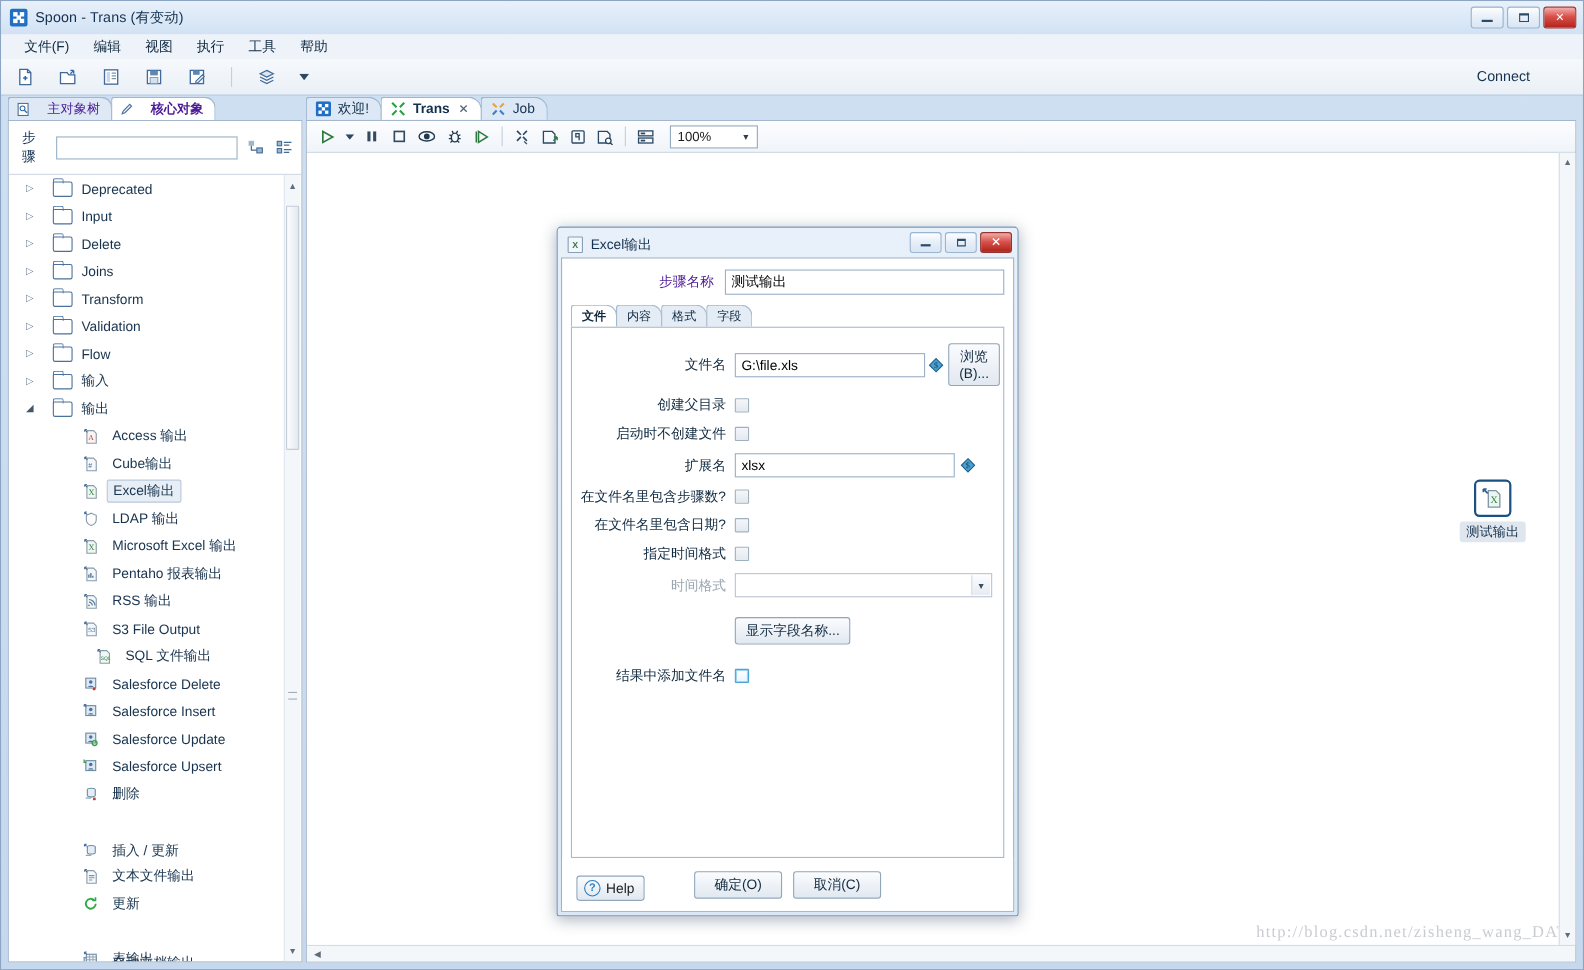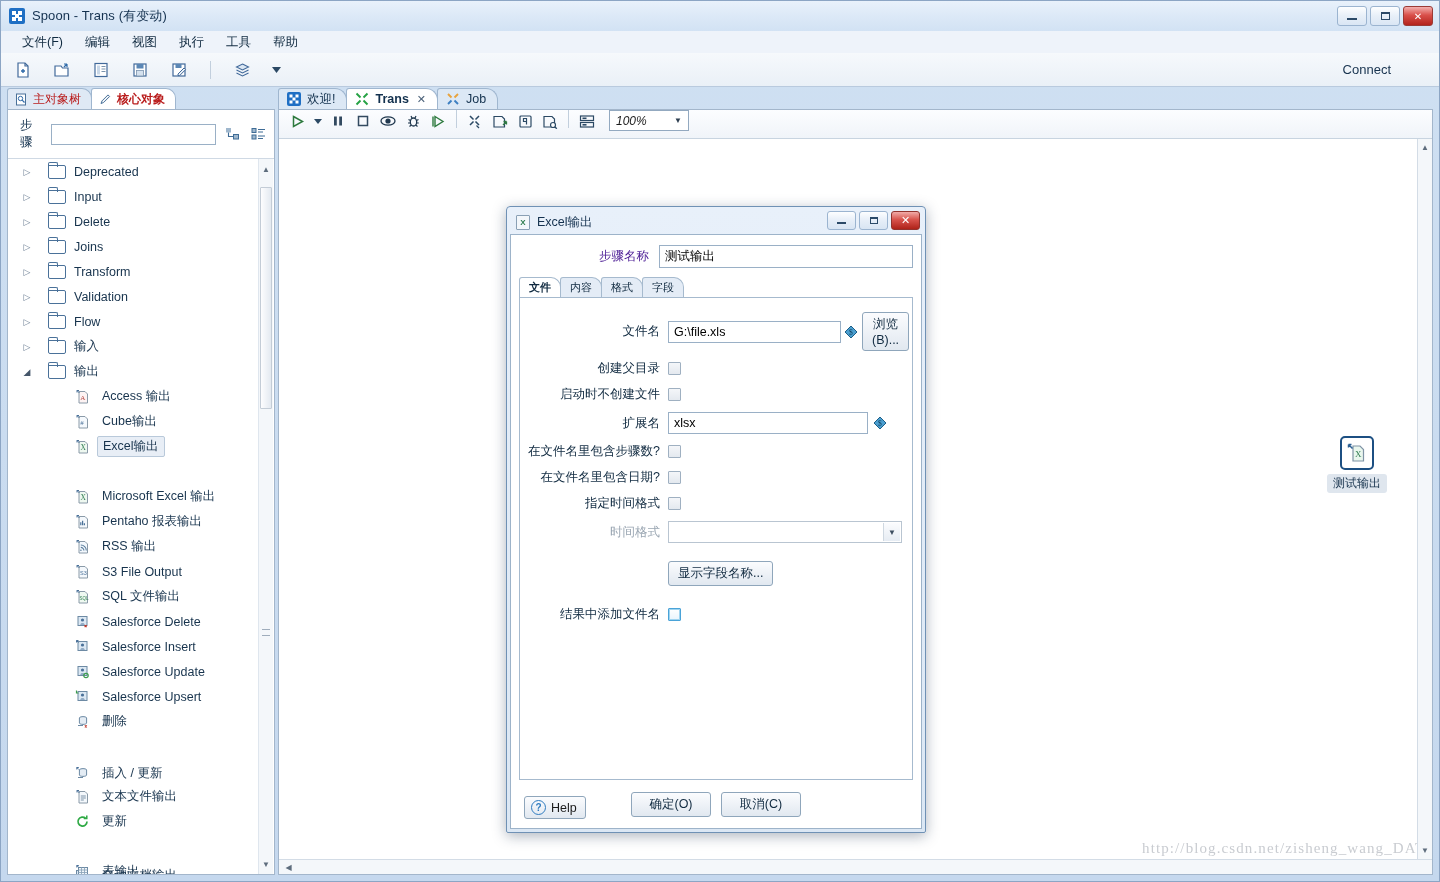--- a/index.html
+++ b/index.html
@@ -87,23 +87,23 @@
   }
 
   
   .leftpanel {
     width: 268px; flex: none;
     display: flex; flex-direction: column;
     margin-right: 3px;
   }
   .tabstrip { height: 22px; display: flex; align-items: flex-end; position: relative;}
   .vtab {
-    display: flex; align-items: center; gap: 5px;
+    display: flex; align-items: center; gap: 15px;
     height: 21px; padding: 0 10px 0 7px;
-    font-size: 12px; color: #b91c1c;
+    font-size: 12px; color: #4c1d95;
     background: #dfe9f5;
     border: 1px solid #9fb6cf; border-bottom: none;
     border-radius: 3px 10px 0 0;
     margin-right: -1px;
   }
   .vtab.active { background: #fff; font-weight: bold; }
   .tree-wrap {
     flex: 1;
     background: #fff;
     border: 1px solid #a3b6cb;
@@ -185,25 +185,24 @@
     margin-right: -1px;
   }
   .etab.active { background: #fff; font-weight: bold; }
   .etab .x { font-size: 11px; color: #4b6179; margin-left: 2px;}
   .editor-area {
     flex: 1; border: 1px solid #a3b6cb; background: #fff;
     display: flex; flex-direction: column; min-height: 0;
     position: relative;
   }
   .etoolbar {
-    height: 29px; display: flex; align-items: flex-start; gap: 3px;
+    height: 29px; display: flex; align-items: center; gap: 3px;
     padding: 0 7px;
     border-bottom: 1px solid #c8d4e0;
     background: linear-gradient(180deg,#fcfdff,#f0f4f9);
-    font-style: italic;
   }
   .etb { width: 22px; height: 22px; display:flex;align-items:center;justify-content:center; border-radius:3px;}
   .zoomsel {
     margin-left: 8px; width: 80px; height: 21px;
     border: 1px solid #93a9c0; background: #fff;
     display: flex; align-items: center; padding-left: 6px;
     font-size: 12px; position: relative;
   }
   .zoomsel .cv { position:absolute; right: 6px; font-size: 8px; color:#2d3e50;}
   .canvas { flex: 1; position: relative; background: #fff; overflow: hidden; }
@@ -558,20 +557,29 @@
           <div class="tnode child sel" style="position:absolute;top:275px;left:0;right:16px;">
             <span class="stepico">
               <svg width="17" height="17" viewBox="0 0 17 17">
                   <path d="M5 3.5h6l2.5 2.5V15H5z" fill="#eef8f0" stroke="#8a9aa8" stroke-width="1"></path>
                   <text x="6.5" y="12" font-size="7.5" fill="#2e7d4f" font-family="serif">X</text>
                   <path d="M3 2.5l2.5 2.5M3 2.5v2m0-2h2" stroke="#4a7199" stroke-width="1"></path>
                 </svg>
             </span>
             <span class="lblx">Excel输出</span>
           </div>
+          <div class="tnode child" style="position:absolute;top:300px;left:0;right:16px;">
+            <span class="stepico">
+              <svg width="17" height="17" viewBox="0 0 17 17">
+                  <path d="M9 3.5l4.5 2v4c0 3-2.5 4.6-4.5 5.3-2-0.7-4.5-2.3-4.5-5.3v-4z" fill="#fafcfe" stroke="#8a9aa8" stroke-width="1"></path>
+                  <path d="M3 2.5l2.3 2.3M3 2.5v2m0-2h2" stroke="#4a7199" stroke-width="1"></path>
+                </svg>
+            </span>
+            <span class="lblx">LDAP 输出</span>
+          </div>
           <div class="tnode child" style="position:absolute;top:325px;left:0;right:16px;">
             <span class="stepico">
               <svg width="17" height="17" viewBox="0 0 17 17">
                   <path d="M5 3.5h6l2.5 2.5V15H5z" fill="#eef8f0" stroke="#8a9aa8" stroke-width="1"></path>
                   <text x="6.5" y="12" font-size="7.5" fill="#2e7d4f" font-family="serif">X</text>
                   <path d="M3 2.5l2.5 2.5M3 2.5v2m0-2h2" stroke="#4a7199" stroke-width="1"></path>
                 </svg>
             </span>
             <span class="lblx">Microsoft Excel 输出</span>
           </div>
@@ -599,21 +607,21 @@
           <div class="tnode child" style="position:absolute;top:400px;left:0;right:16px;">
             <span class="stepico">
               <svg width="17" height="17" viewBox="0 0 17 17">
                   <path d="M5 3.5h6l2.5 2.5V15H5z" fill="#f4f8fc" stroke="#8a9aa8" stroke-width="1"></path>
                   <text x="6" y="12" font-size="5.5" fill="#4a7199" font-family="sans-serif">S3</text>
                   <path d="M3 2.5l2.5 2.5M3 2.5v2m0-2h2" stroke="#4a7199" stroke-width="1"></path>
                 </svg>
             </span>
             <span class="lblx">S3 File Output</span>
           </div>
-          <div class="tnode child" style="position:absolute;top:425px;left:0;right:16px;">
+          <div class="tnode child" style="position:absolute;top:425px;left:12px;right:16px;">
             <span class="stepico">
               <svg width="17" height="17" viewBox="0 0 17 17">
                   <path d="M5 3.5h6l2.5 2.5V15H5z" fill="#eff9f1" stroke="#8a9aa8" stroke-width="1"></path>
                   <text x="5.6" y="12" font-size="4.5" fill="#2e7d4f" font-family="sans-serif">SQL</text>
                   <path d="M3 2.5l2.5 2.5M3 2.5v2m0-2h2" stroke="#4a7199" stroke-width="1"></path>
                 </svg>
             </span>
             <span class="lblx">SQL 文件输出</span>
           </div>
           <div class="tnode child" style="position:absolute;top:450px;left:0;right:16px;">

